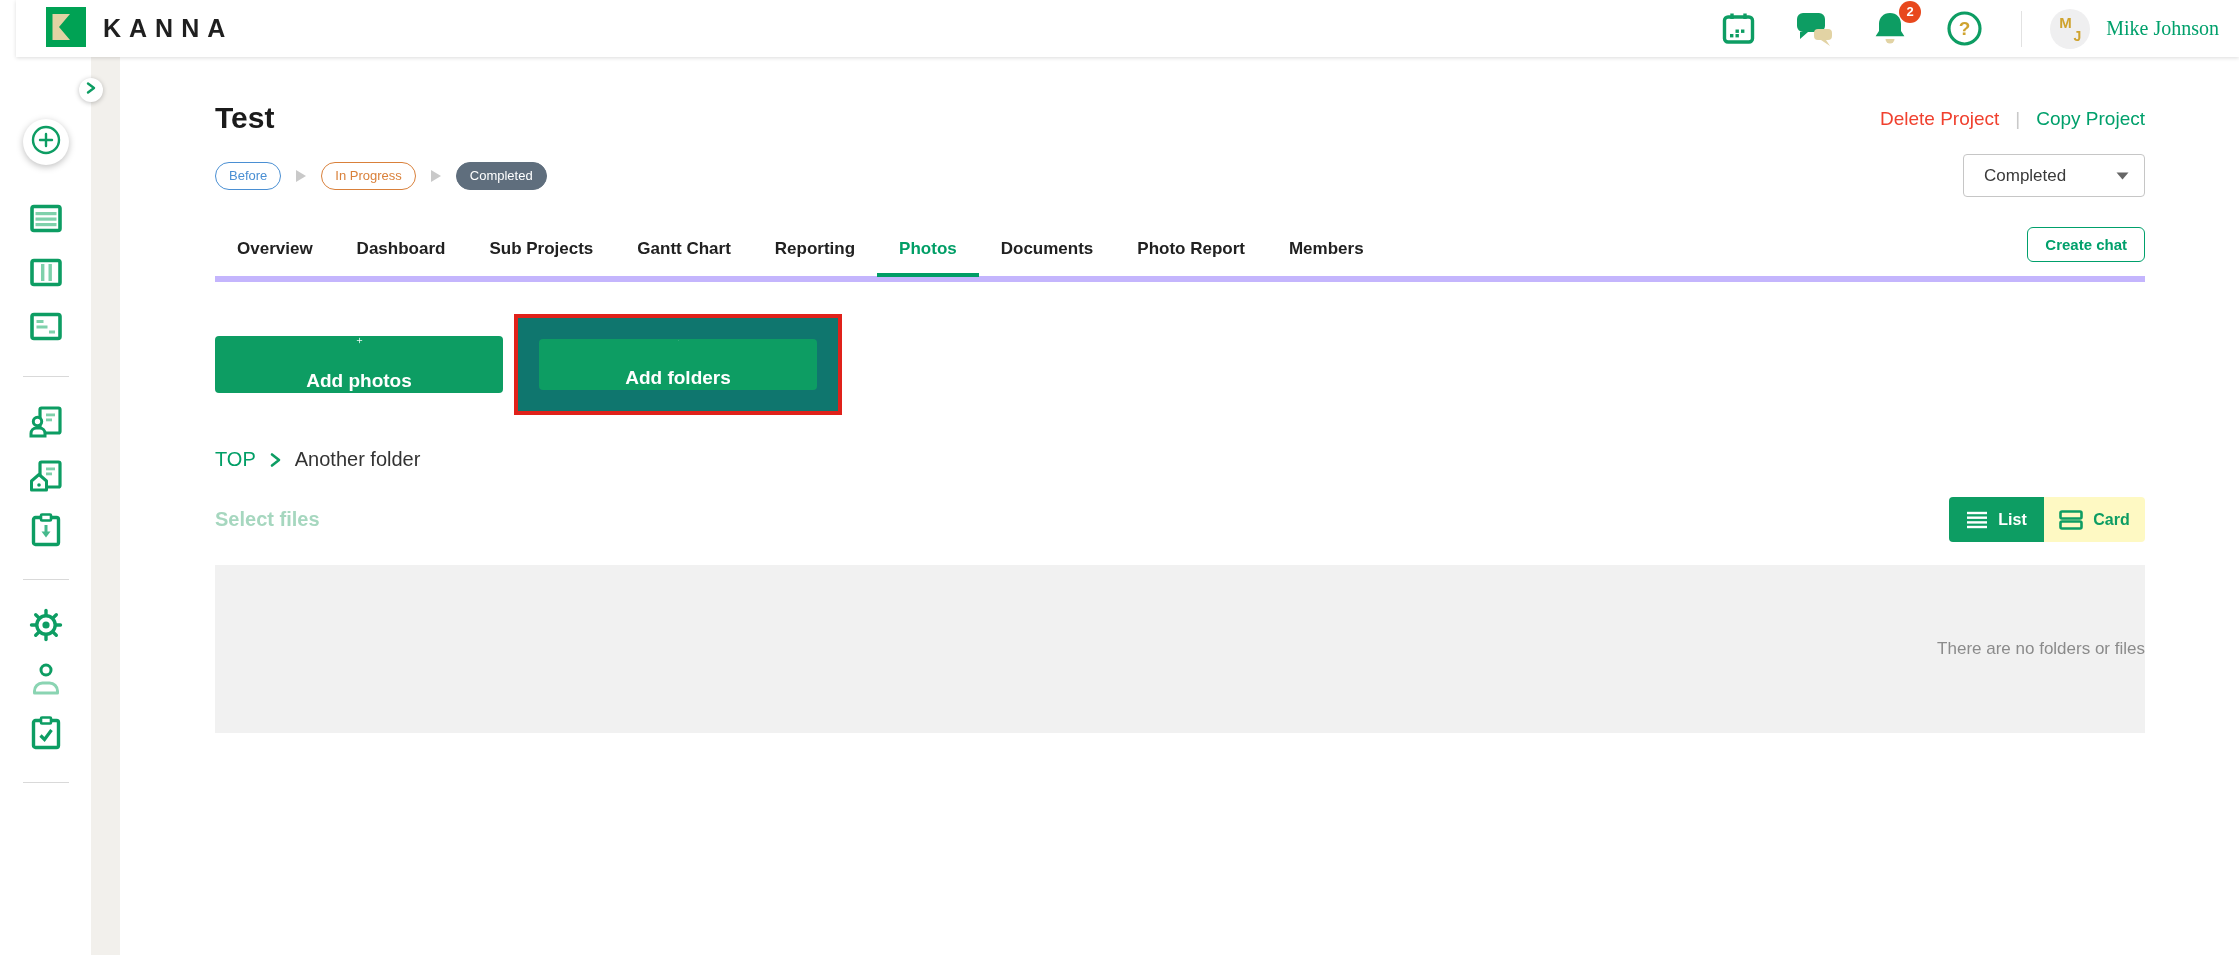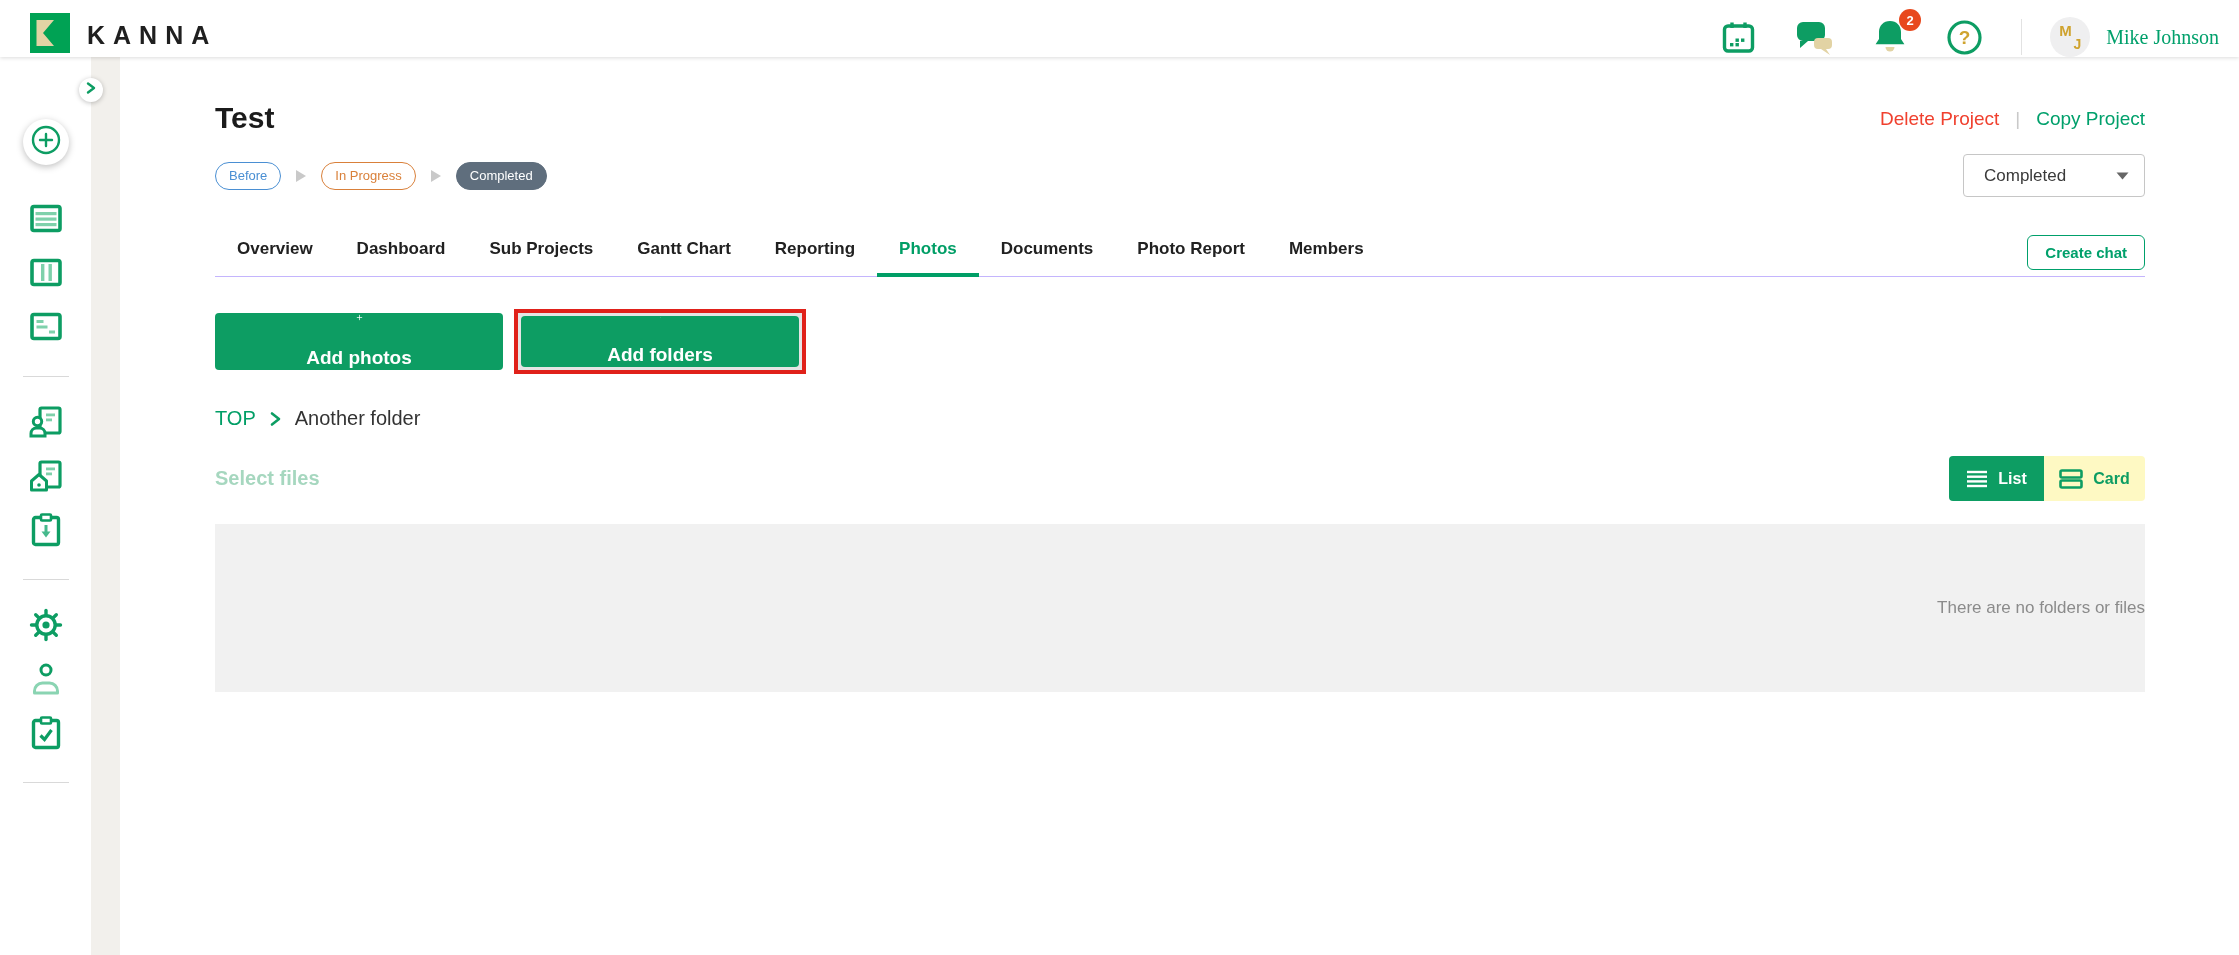--- a/index.html
+++ b/index.html
@@ -6,24 +6,24 @@
   html,body { margin:0; padding:0; }
   body {
     width:2239px; height:955px; overflow:hidden;
     font-family:"Liberation Sans", sans-serif;
     background:#ffffff; color:#222;
   }
   [data-interactable="true"] { cursor:pointer; }
 
   
   .topbar {
-    height:57px; display:flex; align-items:flex-end;
+    height:57px; display:flex; align-items:center;
     padding:0 20px 0 30px; background:#fff;
     box-shadow:0 1px 4px rgba(0,0,0,.14);
-    position:relative; z-index:5;
+    position:relative; z-index:5;margin-left:16px;
   }
   .brand { display:flex; align-items:center; gap:17px; }
   .brand-text { font-size:25px; font-weight:800; letter-spacing:8px; color:#1f1f1f; }
   .topbar-right { margin-left:auto; display:flex; align-items:center; }
   .tb-icon { margin-left:38px; position:relative; display:flex; align-items:center; }
   .tb-icon:first-child { margin-left:0; }
   .badge {
     position:absolute; top:-9px; right:-13px; min-width:22px; height:22px;
     border-radius:11px; background:#e8481d; color:#fff; font-size:13px; font-weight:bold;
     display:flex; align-items:center; justify-content:center; padding:0 4px;
@@ -70,40 +70,40 @@
   .pill.blue   { color:#4a8fd3; border:1px solid #4a8fd3; }
   .pill.orange { color:#d9803a; border:1px solid #d9803a; }
   .pill.slate  { background:#5f6e7d; color:#fff; border:1px solid #5f6e7d; }
   .flow-arrow { width:0; height:0; border-left:10px solid #c9c9c9; border-top:6px solid transparent; border-bottom:6px solid transparent; }
   .status-select {
     width:182px; height:43px; border:1px solid #c6c6c6; border-radius:4px;
     display:flex; align-items:center; padding:0 15px 0 20px; font-size:17px; color:#3a3a3a; background:#fff;
   }
   .status-select svg { margin-left:auto; }
 
-  .tabs-row { display:flex; justify-content:space-between; align-items:flex-end; border-bottom:1px solid #c4b5fd; margin-top:30px; }
+  .tabs-row { display:flex; justify-content:space-between; align-items:flex-start; border-bottom:6px solid #c4b5fd; margin-top:30px; }
   .tabs { display:flex; }
   .tab { padding:12px 22px 17px; font-size:17px; font-weight:bold; color:#212121; position:relative; white-space:nowrap; }
   .tab.active { color:#009e66; }
   .tab.active::after { content:""; position:absolute; left:0; right:0; bottom:-1px; height:4px; background:#009e66; }
   .create-chat {
     border:1px solid #00a06b; color:#00a06b; background:#fff; font-weight:bold; font-size:15px;
     border-radius:6px; padding:8px 17px; margin-bottom:6px; white-space:nowrap;
     font-family:"Liberation Sans", sans-serif;
   }
 
   .actions-row { display:flex; align-items:center; margin-top:32px; }
   .btn-green {
     width:288px; height:57px; background:#0d9d63; border:none; border-radius:4px;
     color:#fff; font-size:19px; font-weight:bold;
     display:flex; align-items:center; justify-content:center; gap:26px;
     font-family:"Liberation Sans", sans-serif;
     flex-direction:column;
   }
-  .red-box { border:4px solid #e0211a; padding:3px; margin-left:11px; background:#e5e5e5; }
+  .red-box { border:4px solid #e0211a; padding:21px; margin-left:11px; background:#0f766e; }
   .red-box .btn-green { width:278px; height:51px; }
 
   .crumb-row { display:flex; align-items:center; margin-top:33px; gap:13px; }
   .crumb-root { color:#009e66; font-size:20px; }
   .crumb-cur { color:#333; font-size:20px; }
 
   .toolbar-row { display:flex; justify-content:space-between; align-items:center; margin-top:26px; }
   .select-files { color:#a6d7bf; font-size:20px; font-weight:bold; }
   .view-toggle { display:flex; }
   .vt-btn { height:45px; display:flex; align-items:center; justify-content:center; gap:10px; font-size:16px; font-weight:bold; }

